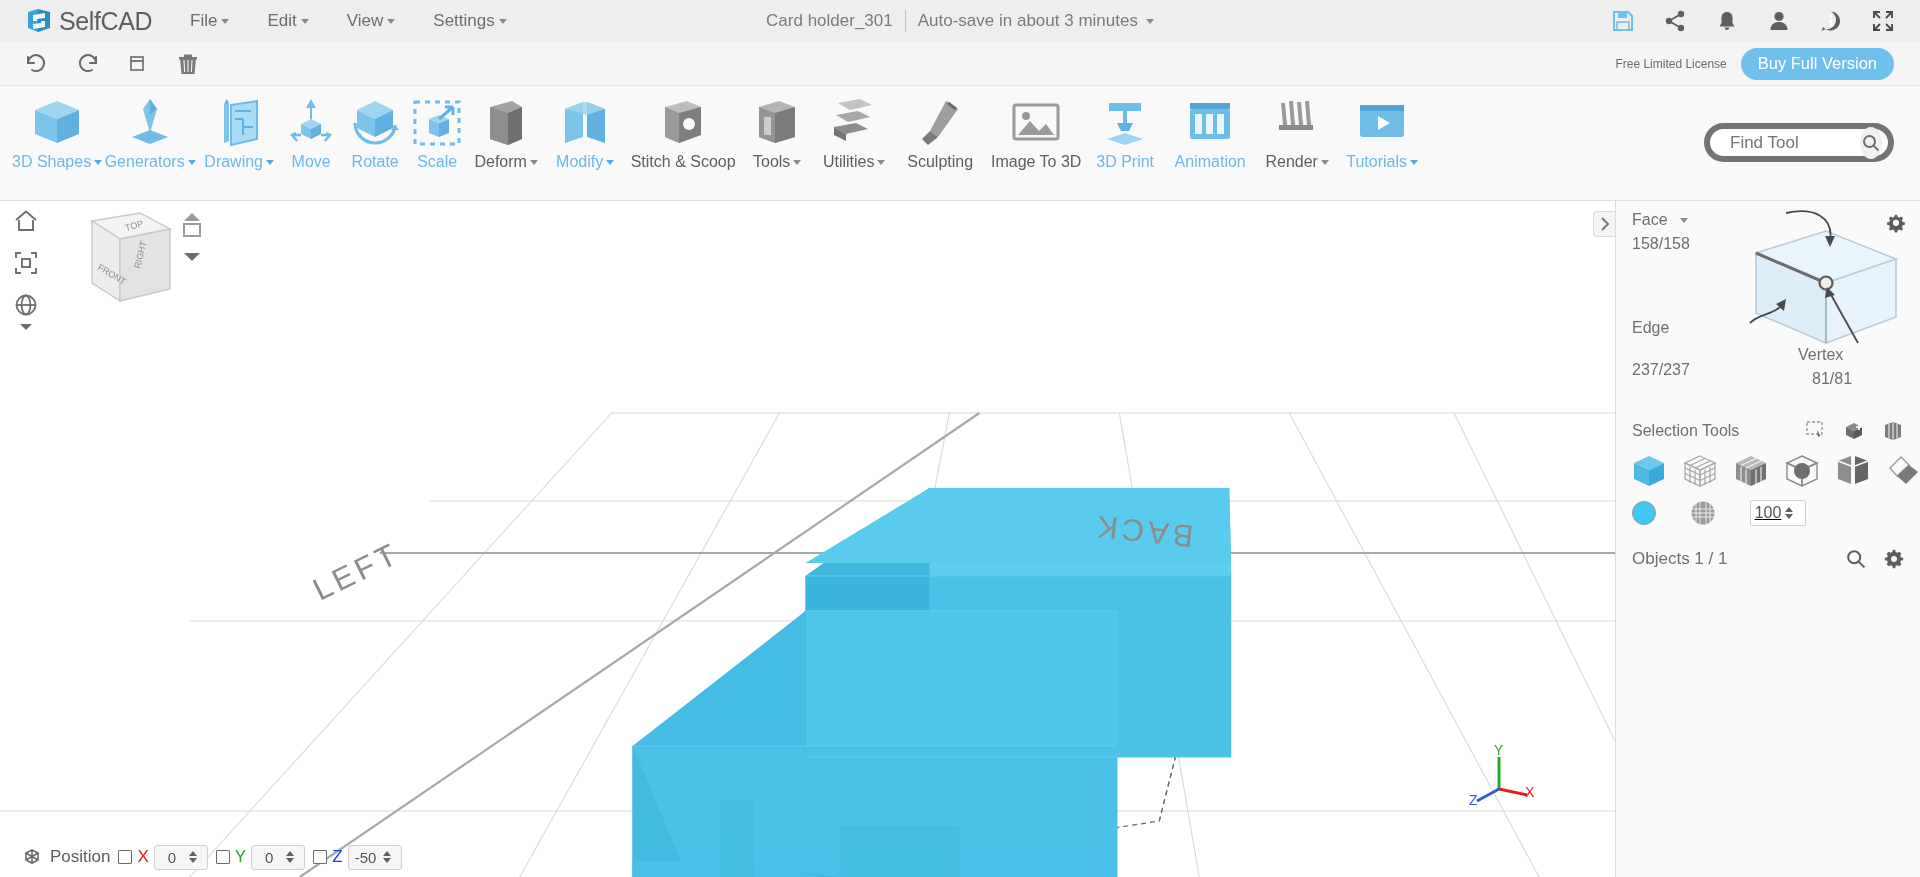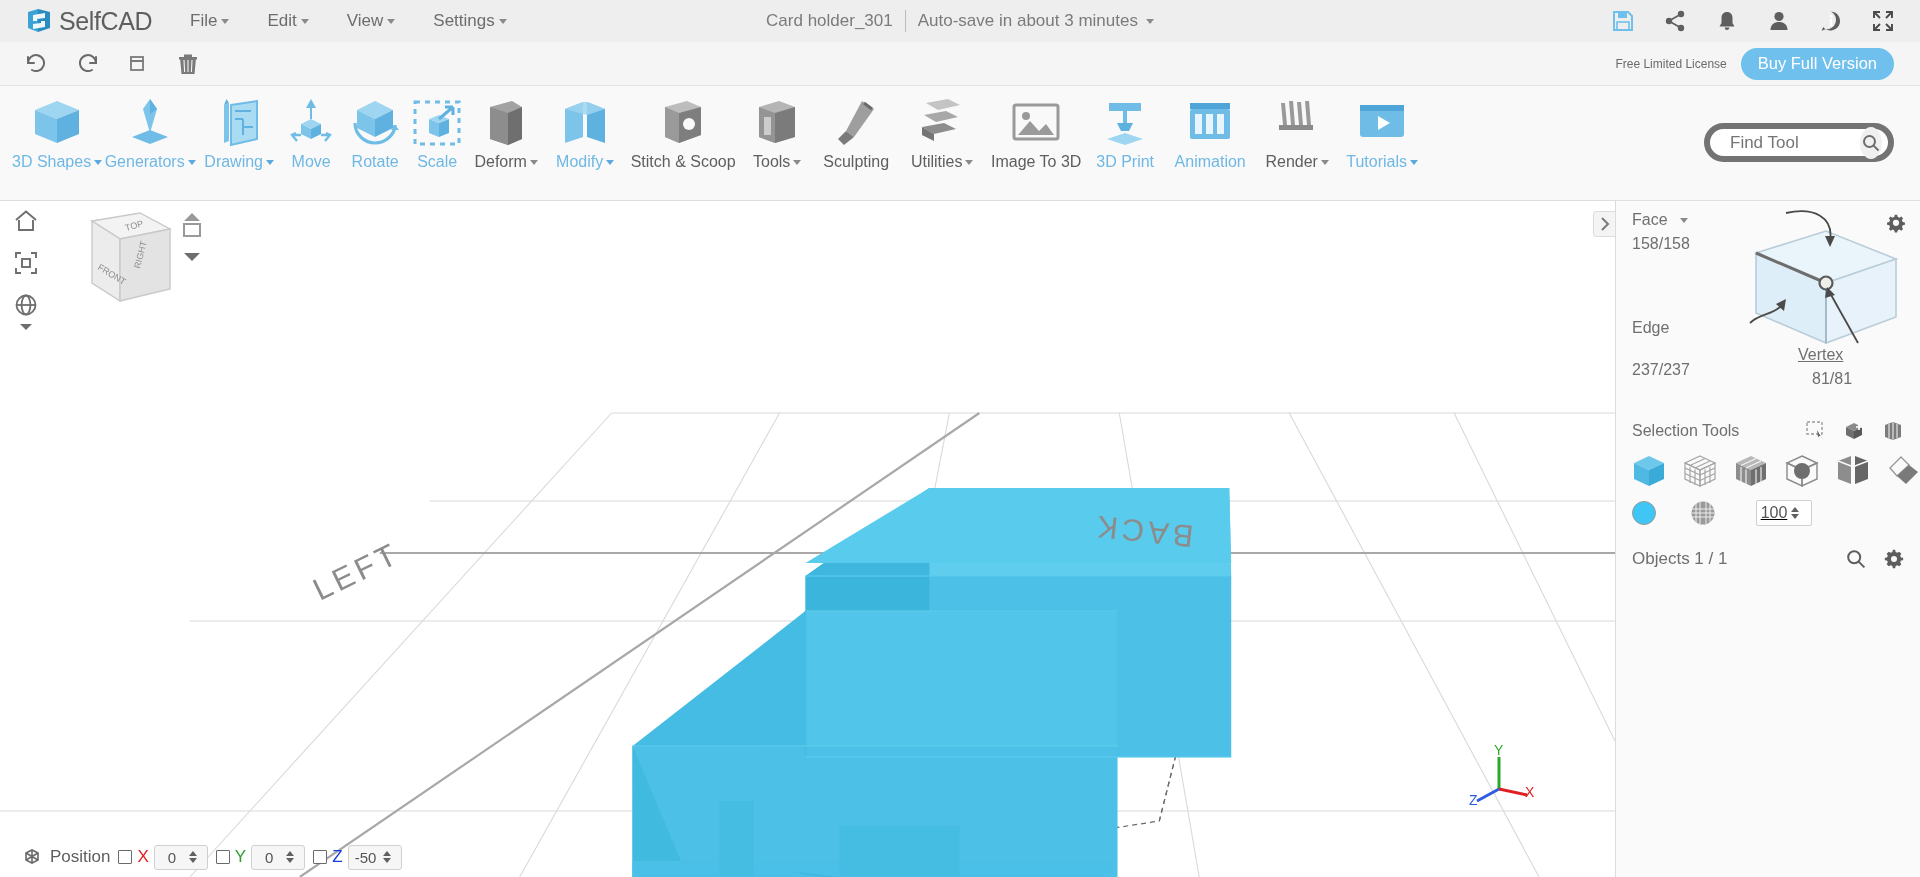--- a/index.html
+++ b/index.html
@@ -123,21 +123,21 @@
     display: flex; align-items: center; padding: 8px 16px 0; gap: 17px;
   }
   .stbtn { cursor: pointer; display: flex; align-items: center; justify-content: center; }
   .color-row { display: flex; align-items: center; padding: 12px 16px 0; gap: 34px; }
   .swatch {
     width: 24px; height: 24px; border-radius: 50%; background: #3fc6f4;
     border: 1px solid #9a9a9a; cursor: pointer;
   }
   .numstep {
     width: 56px; height: 26px; border: 1px solid #cfcfcf; background: #fff;
-    display: flex; align-items: center; border-radius: 2px; margin-left: 6px; text-decoration: underline;
+    display: flex; align-items: center; border-radius: 2px;  text-decoration: underline;
   }
   .numstep input {
     width: 34px; border: none; outline: none; font-size: 16px; color: #555;
     text-align: center; font-family: "Liberation Sans", sans-serif;
   }
   .stepper { display: flex; flex-direction: column; gap: 2px; padding-right: 4px; cursor: pointer; }
   .up-tri { width:0;height:0;border-left:4px solid transparent;border-right:4px solid transparent;border-bottom:5px solid #606060; }
   .dn-tri { width:0;height:0;border-left:4px solid transparent;border-right:4px solid transparent;border-top:5px solid #606060; }
 
   .objects-header {
@@ -438,44 +438,44 @@
             <path d="M26 16 L46 10 L46 40 L26 46 Z" fill="#7b7b7b"></path>
             <rect x="15" y="20" width="7" height="18" fill="#f1f1f1" opacity="0.6"></rect>
           </svg>
       </span>
       <span class="lb grey">
         <span>Tools</span>
         <i class="caret"></i>
       </span>
     </div>
 
-    <div class="tool" style="min-width:88px">
-      <span class="ic">
-        <svg width="56" height="52" viewBox="0 0 56 52">
-            <path d="M34 4 L46 12 L26 40 L18 34 Z" fill="#9e9e9e"></path>
-            <path d="M18 34 L26 40 L16 48 L10 42 Z" fill="#7a7a7a"></path>
-            <path d="M36 6 L44 12" stroke="#6a6a6a" stroke-width="3"></path>
-          </svg>
-      </span>
-      <span class="lb grey">Sculpting</span>
-    </div>
-
     <div class="tool" style="min-width:84px">
       <span class="ic">
         <svg width="56" height="52" viewBox="0 0 56 52">
             <path d="M12 6 L34 2 L46 8 L24 13 Z" fill="#c4c4c4"></path>
             <path d="M10 18 L32 14 L44 20 L22 25 Z" fill="#a8a8a8"></path>
             <path d="M8 30 L30 26 L42 32 L20 37 Z" fill="#8d8d8d"></path>
             <path d="M8 30 L20 37 L20 44 L8 38 Z" fill="#757575"></path>
           </svg>
       </span>
       <span class="lb grey">
         <span>Utilities</span>
         <i class="caret"></i>
       </span>
+    </div>
+
+    <div class="tool" style="min-width:88px">
+      <span class="ic">
+        <svg width="56" height="52" viewBox="0 0 56 52">
+            <path d="M34 4 L46 12 L26 40 L18 34 Z" fill="#9e9e9e"></path>
+            <path d="M18 34 L26 40 L16 48 L10 42 Z" fill="#7a7a7a"></path>
+            <path d="M36 6 L44 12" stroke="#6a6a6a" stroke-width="3"></path>
+          </svg>
+      </span>
+      <span class="lb grey">Sculpting</span>
     </div>
 
     <div class="tool" style="min-width:104px">
       <span class="ic">
         <svg width="56" height="52" viewBox="0 0 56 52">
             <rect x="6" y="8" width="44" height="34" rx="2" fill="none" stroke="#9a9a9a" stroke-width="3"></rect>
             <circle cx="18" cy="19" r="4" fill="#9a9a9a"></circle>
             <path d="M10 38 L22 24 L31 34 L38 27 L46 38 Z" fill="#9a9a9a"></path>
           </svg>
       </span>
@@ -739,21 +739,21 @@
       <div class="sel-diagram">
         <div class="sd-label" style="left:16px; top:10px; display:flex; align-items:center; gap:12px;">
           <span>Face</span>
           <i class="caret"></i>
         </div>
         <div class="sd-count" style="left:16px; top:34px;">158/158</div>
 
         <div class="sd-label" style="left:16px; top:118px;">Edge</div>
         <div class="sd-count" style="left:16px; top:160px;">237/237</div>
 
-        <div class="sd-label" style="left:182px; top:145px;text-decoration:underline;">Vertex</div>
+        <div class="sd-label" style="left:182px; top:145px;">Vertex</div>
         <div class="sd-count" style="left:196px; top:169px;">81/81</div>
 
         <svg width="210" height="180" viewBox="0 0 210 180" style="position:absolute;left:82px;top:8px;">
           <path d="M58 44 L128 22 L198 50 L128 74 Z" fill="#eaf4fb" stroke="#b9cdd8" stroke-width="1.6"></path>
           <path d="M58 44 L58 104 L128 134 L128 74 Z" fill="#ddeef8" stroke="#b9cdd8" stroke-width="1.6"></path>
           <path d="M128 74 L198 50 L198 108 L128 134 Z" fill="#e7f2fa" stroke="#b9cdd8" stroke-width="1.6"></path>
           <path d="M58 44 L128 74" stroke="#6d6d6d" stroke-width="3"></path>
           <path d="M128 74 L128 134" stroke="#9fb5c2" stroke-width="1.6"></path>
           <circle cx="128" cy="74" r="6.5" fill="#efefea" stroke="#5a5a5a" stroke-width="2.2"></circle>
 

